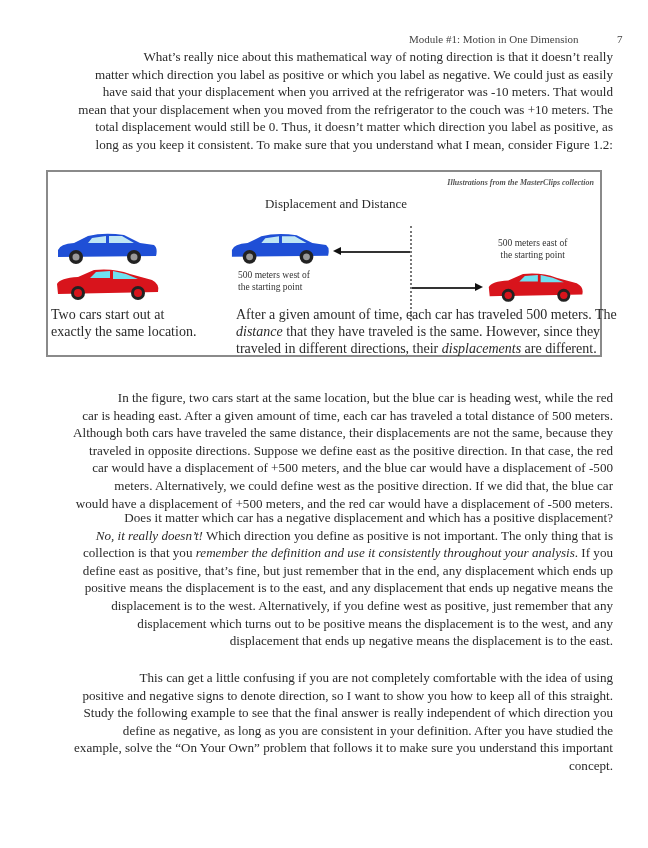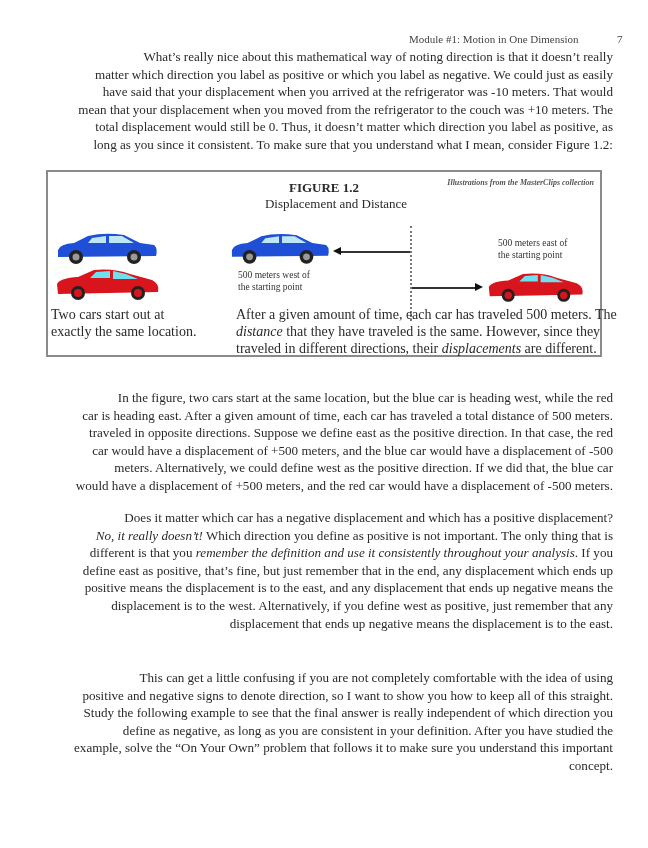--- a/index.html
+++ b/index.html
@@ -31,25 +31,24 @@
   <span>Module #1:  Motion in One Dimension</span>
   <span class="pg">7</span>
 </div>
 
 <div class="para" style="top:48px;">
   <span class="line ind">What’s really nice about this mathematical way of noting direction is that it doesn’t really</span>
   <span class="line">matter which direction you label as positive or which you label as negative.  We could just as easily</span>
   <span class="line">have said that your displacement when you arrived at the refrigerator was -10 meters.  That would</span>
   <span class="line">mean that your displacement when you moved from the refrigerator to the couch was +10 meters.  The</span>
   <span class="line">total displacement would still be 0.  Thus, it doesn’t matter which direction you label as positive, as</span>
-  <span class="line">long as you since it consistent.  To make sure that you understand what I mean, consider Figure 1.2:</span>
+  <span class="line">long as you keep it consistent.  To make sure that you understand what I mean, consider Figure 1.2:</span>
 </div>
 
 <div class="fig">
-  <div class="fig-title">FIGURE 1.2</div>
   <div class="fig-sub">Displacement and Distance</div>
   <div class="credit">Illustrations from the MasterClips collection</div>
 
   <svg class="car" style="left:6px;top:58px;" width="106" height="36" viewBox="0 0 106 36">
     <path d="M4 20 Q6 14 20 13 L34 6 Q50 2 70 5 L86 13 L100 15 Q104 18 102 26 L4 27 Z" fill="#1f4fd6"></path>
     <path d="M38 8 L52 6 L52 13 L34 13 Z M55 6 L68 6 L80 13 L55 13 Z" fill="#bfe6f4"></path>
     <circle cx="22" cy="27" r="7" fill="#222"></circle>
       <circle cx="22" cy="27" r="3.5" fill="#999"></circle>
     <circle cx="80" cy="27" r="7" fill="#222"></circle>
       <circle cx="80" cy="27" r="3.5" fill="#999"></circle>
@@ -74,21 +73,21 @@
   </svg>
   <div class="arrow left" style="left:292px;top:79px;width:70px;"></div>
   <div class="lbl" style="left:190px;top:97px;">
     <span class="line">500 meters west of</span>
     <span class="line">the starting point</span>
   </div>
 
   <div class="dots"></div>
 
   <div class="arrow right" style="left:364px;top:115px;width:64px;"></div>
-  <div class="lbl" style="left:450px;top:65px;">
+  <div class="lbl" style="left:450px;top:65px;text-align:center;">
     <span class="line">500 meters east of</span>
     <span class="line">the starting point</span>
   </div>
 
   <svg class="car" style="left:438px;top:97px;" width="100" height="36" viewBox="0 0 108 36">
     <path d="M3 18 Q6 12 24 11 L40 4 Q60 2 76 8 L98 14 Q106 18 104 26 L4 28 Z" fill="#d8141c"></path>
     <path d="M42 6 L56 5 L56 12 L36 12 Z M59 5 L72 8 L84 13 L59 13 Z" fill="#6fe0f0"></path>
     <circle cx="24" cy="27" r="7" fill="#222"></circle>
       <circle cx="24" cy="27" r="4" fill="#d8141c"></circle>
     <circle cx="84" cy="27" r="7" fill="#222"></circle>
@@ -102,33 +101,35 @@
   <div class="cap" style="left:188px;top:134px;">
     <span class="line">After a given amount of time, each car has traveled 500 meters.  The</span>
     <span class="line"><i>distance</i><span> that they have traveled is the same.  However, since they</span></span>
     <span class="line"><span>traveled in different directions, their </span><i>displacements</i><span> are different.</span></span>
   </div>
 </div>
 
 <div class="para" style="top:389px;">
   <span class="line ind">In the figure, two cars start at the same location, but the blue car is heading west, while the red</span>
   <span class="line">car is heading east.  After a given amount of time, each car has traveled a total distance of 500 meters.</span>
+  <span class="line">Although both cars have traveled the same distance, their displacements are not the same, because they</span>
   <span class="line">traveled in opposite directions.  Suppose we define east as the positive direction.  In that case, the red</span>
   <span class="line">car would have a displacement of +500 meters, and the blue car would have a displacement of -500</span>
   <span class="line">meters.  Alternatively, we could define west as the positive direction.  If we did that, the blue car</span>
   <span class="line">would have a displacement of +500 meters, and the red car would have a displacement of -500 meters.</span>
 </div>
 
 <div class="para" style="top:509px;">
   <span class="line ind">Does it matter which car has a negative displacement and which has a positive displacement?</span>
   <span class="line"><i>No, it really doesn’t!</i><span>  Which direction you define as positive is not important.  The only thing that is</span></span>
-  <span class="line"><span>different is that you </span><i>remember the definition and use it consistently throughout your analysis</i><span>.  If you</span></span>
+  <span class="line"><span>collection is that you </span><i>remember the definition and use it consistently throughout your analysis</i><span>.  If you</span></span>
   <span class="line">define east as positive, that’s fine, but just remember that in the end, any displacement which ends up</span>
   <span class="line">positive means the displacement is to the east, and any displacement that ends up negative means the</span>
   <span class="line">displacement is to the west.  Alternatively, if you define west as positive, just remember that any</span>
+  <span class="line">displacement which turns out to be positive means the displacement is to the west, and any</span>
   <span class="line">displacement that ends up negative means the displacement is to the east.</span>
 </div>
 
 <div class="para" style="top:642px;margin-top:27px;">
   <span class="line ind">This can get a little confusing if you are not completely comfortable with the idea of using</span>
   <span class="line">positive and negative signs to denote direction, so I want to show you how to keep all of this straight.</span>
   <span class="line">Study the following example to see that the final answer is really independent of which direction you</span>
   <span class="line">define as negative, as long as you are consistent in your definition.  After you have studied the</span>
   <span class="line">example, solve the “On Your Own” problem that follows it to make sure you understand this important</span>
   <span class="line">concept.</span>

